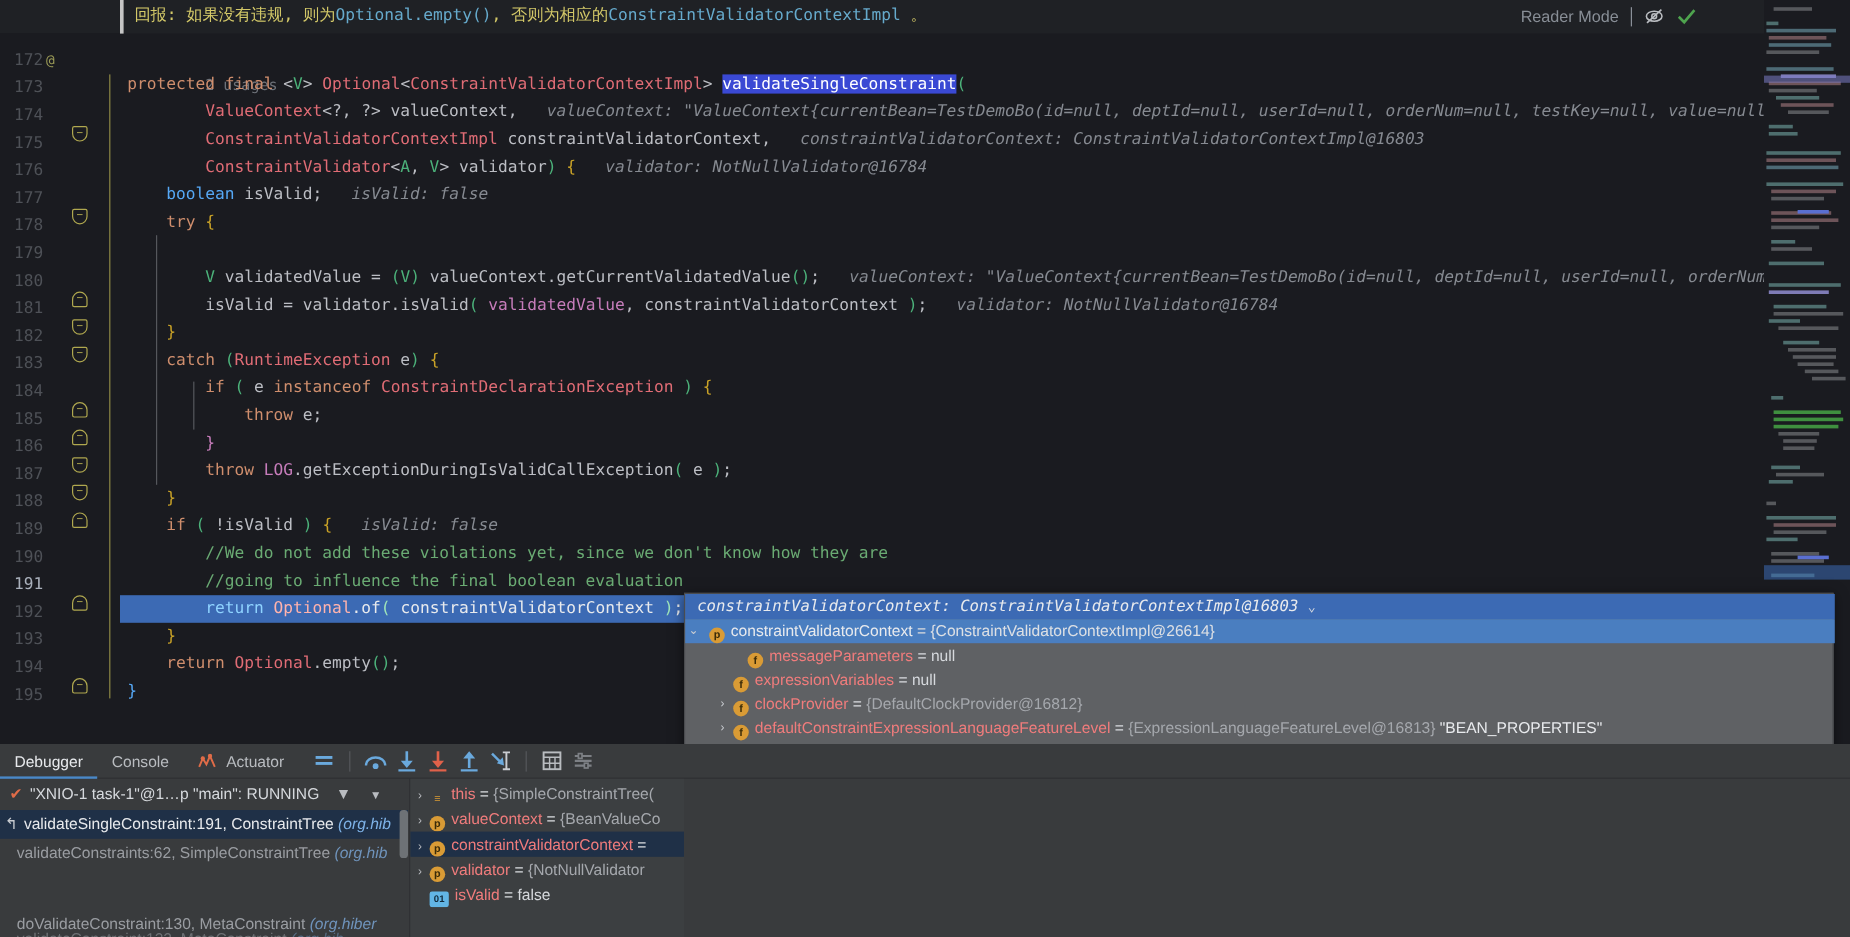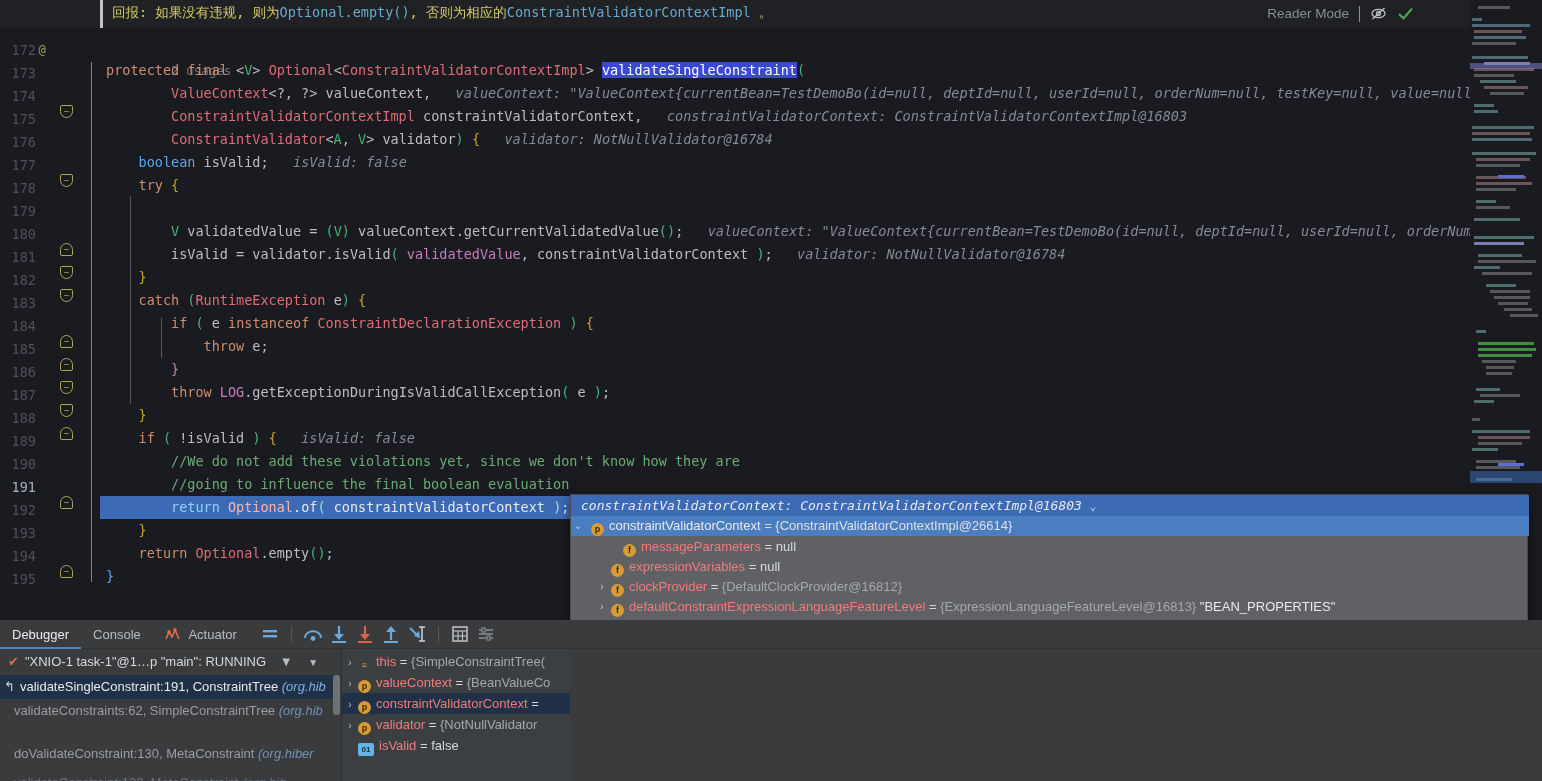--- a/index.html
+++ b/index.html
@@ -554,21 +554,21 @@
       <span style="margin-left:10px;color:#b9bcc0">▼</span>
       <span style="margin-left:12px;color:#b9bcc0;font-size:10px">▼</span>
     </div>
 
     <div class="frame-row sel" style="top:55px">
       <span class="ret">↰</span><span>validateSingleConstraint:191, ConstraintTree</span> <span class="pkg">(org.hib</span>
     </div>
     <div class="frame-row" style="top:79px">
       <span>validateConstraints:62, SimpleConstraintTree</span> <span class="pkg">(org.hib</span>
     </div>
-    <div class="frame-row" style="top:122px">
+    <div class="frame-row" style="top:138px">
       <span>doValidateConstraint:130, MetaConstraint</span> <span class="pkg">(org.hiber</span>
     </div>
     <div class="frame-row" style="top:151px;opacity:.55">
       <span>validateConstraint:122, MetaConstraint</span> <span class="pkg">(org.hib</span>
     </div>
 
     <div class="stack-scroll"></div>
     <div class="dbg-divider"></div>
 
     <div class="vars-pane">

